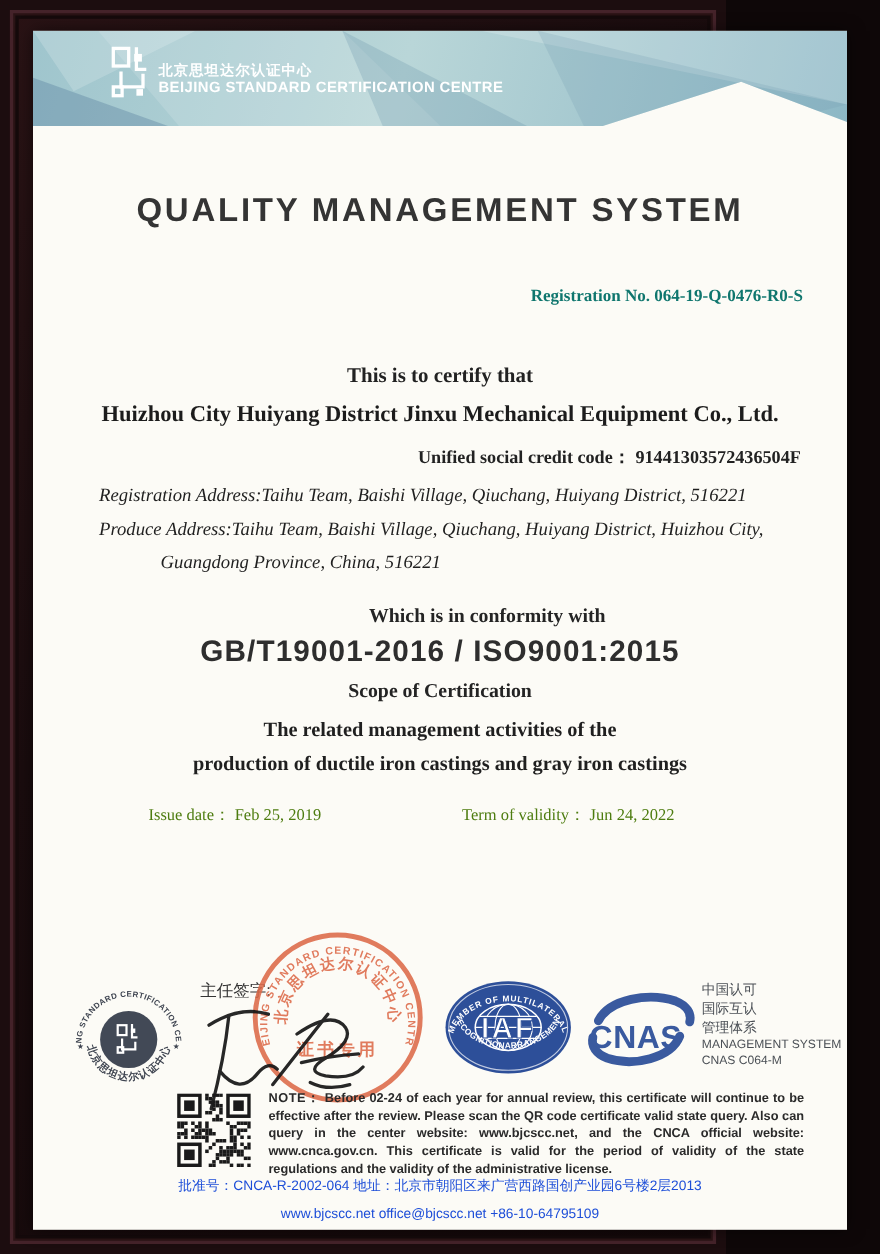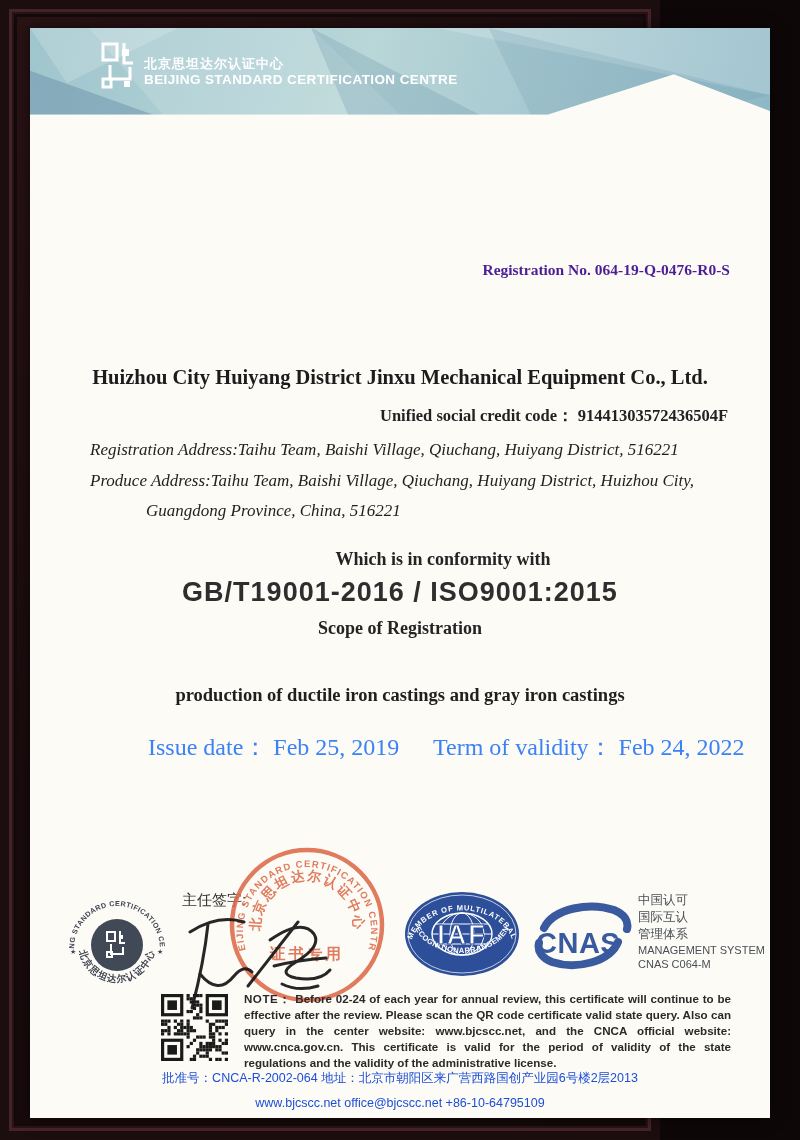--- a/index.html
+++ b/index.html
@@ -21,31 +21,31 @@
   .f3{clip-path:polygon(38% 0,70% 100%,45% 100%);background:rgba(88,130,160,.22);}
   .f4{clip-path:polygon(55% 0,100% 0,100% 55%);background:rgba(255,255,255,.20);}
   .f5{clip-path:polygon(62% 0,100% 55%,70% 100%);background:rgba(120,160,180,.25);}
   .f6{clip-path:polygon(0 0,20% 0,5% 45%);background:rgba(255,255,255,.18);}
   .logo-text{color:#fff;line-height:1.25;}
   .logo-cn{font-size:13px;font-weight:700;letter-spacing:1px;}
   .logo-en{font-size:13.5px;font-weight:700;letter-spacing:.4px;}
   
   .serif{font-family:"Liberation Serif",serif;}
   .title{width:740px;text-align:center;color:#343434;font-weight:700;font-size:30px;letter-spacing:2.5px;line-height:38px;}
-  .reg-line{font-family:"Liberation Serif",serif;font-weight:700;font-size:15.5px;color:#4c1d95;}
+  .reg-line{font-family:"Liberation Serif",serif;font-weight:700;font-size:15.5px;color:#0f766e;}
   .center{width:740px;text-align:center;}
   .certify-intro{font-size:19px;font-weight:700;color:#222;}
   .company{font-size:20.5px;font-weight:700;color:#1c1c1c;}
   .credit{font-size:16.5px;font-weight:700;color:#222;text-align:right;}
   .addr{font-size:17px;color:#1f1f1f;font-style:italic;}
   .conf{font-size:18px;font-weight:700;color:#242424;padding-left:43px;}
   .std{font-size:27px;font-weight:700;letter-spacing:1px;color:#2e2e2e;}
   .scope-t{font-size:18px;font-weight:700;color:#242424;}
   .scope-l{font-size:18.5px;font-weight:700;color:#1f1f1f;}
-  .dates{font-size:24px;color:#3b82f6;margin-left:13px;}
+  .dates{font-size:15px;color:#4d7c0f;}
   .director{font-size:15px;font-weight:400;color:#333;}
   .note{width:487px;font-size:11.6px;font-weight:700;color:#2a2a2a;line-height:1.38;text-align:justify;}
   .note-label{letter-spacing:.5px;margin-top:33px;}
   .foot{font-size:12.5px;color:#1d4ed8;}
   .cnas-lines{font-size:12.5px;color:#4a4f55;line-height:1.35;}
   .cnas-en{font-size:11px;color:#4a4f55;line-height:1.3;}
   svg text{font-family:"Liberation Sans",sans-serif;}
 </style>
 </head>
 <body>
@@ -72,37 +72,40 @@
           <rect x="24" y="40" width="6" height="6" fill="#fff" stroke="none"></rect>
         </g>
       </svg>
       <div class="abs logo-text" style="left:114px;top:28px">
         <div class="logo-cn">北京思坦达尔认证中心</div>
         <div class="logo-en">BEIJING STANDARD CERTIFICATION CENTRE</div>
       </div>
     </div>
 
     <div class="abs title" style="left:0;top:145px">
+      <div>QUALITY MANAGEMENT SYSTEM</div>
     </div>
 
     <div class="abs reg-line" style="right:40px;top:233px">Registration  No.  064-19-Q-0476-R0-S</div>
 
+    <div class="abs center serif certify-intro" style="top:303px">This is to certify that</div>
     <div class="abs center serif company" style="top:338px">Huizhou City Huiyang District Jinxu Mechanical Equipment Co., Ltd.</div>
     <div class="abs serif credit" style="right:42px;top:377px">Unified social credit code：  91441303572436504F</div>
     <div class="abs serif addr" style="left:60px;top:412px">Registration Address:Taihu Team, Baishi Village, Qiuchang, Huiyang District, 516221</div>
     <div class="abs serif addr" style="left:60px;top:443px">Produce Address:Taihu Team, Baishi Village, Qiuchang, Huiyang District, Huizhou City,</div>
     <div class="abs serif addr" style="left:116px;top:473px">Guangdong Province, China, 516221</div>
 
     <div class="abs center serif conf" style="top:521px">Which is in conformity with</div>
     <div class="abs center std" style="top:549px">GB/T19001-2016 / ISO9001:2015</div>
-    <div class="abs center serif scope-t" style="top:590px">Scope of Registration</div>
+    <div class="abs center serif scope-t" style="top:590px">Scope of Certification</div>
+    <div class="abs center serif scope-l" style="top:626px">The related management activities of the</div>
     <div class="abs center serif scope-l" style="top:657px">production of ductile iron castings and gray iron castings</div>
 
     <div class="abs serif dates" style="left:105px;top:703px">Issue date：  Feb 25, 2019</div>
-    <div class="abs serif dates" style="left:390px;top:703px">Term of validity：  Feb 24, 2022</div>
+    <div class="abs serif dates" style="left:390px;top:703px">Term of validity：  Jun 24, 2022</div>
 
     <svg class="abs" style="left:32px;top:864px" width="110" height="110" viewBox="0 0 110 110">
       <defs>
         <path id="sealTop" d="M 12,57 A 43,43 0 0 1 98,57"></path>
         <path id="sealBot" d="M 17,52 A 38,38 0 0 0 93,52"></path>
       </defs>
       <text font-size="7.2" font-weight="bold" fill="#3e4450" letter-spacing="0.4">
         <textPath href="#sealTop" startOffset="50%" text-anchor="middle">BEIJING STANDARD CERTIFICATION CENTRE</textPath>
       </text>
       <text font-size="9.5" font-weight="bold" fill="#3e4450" letter-spacing="1">

